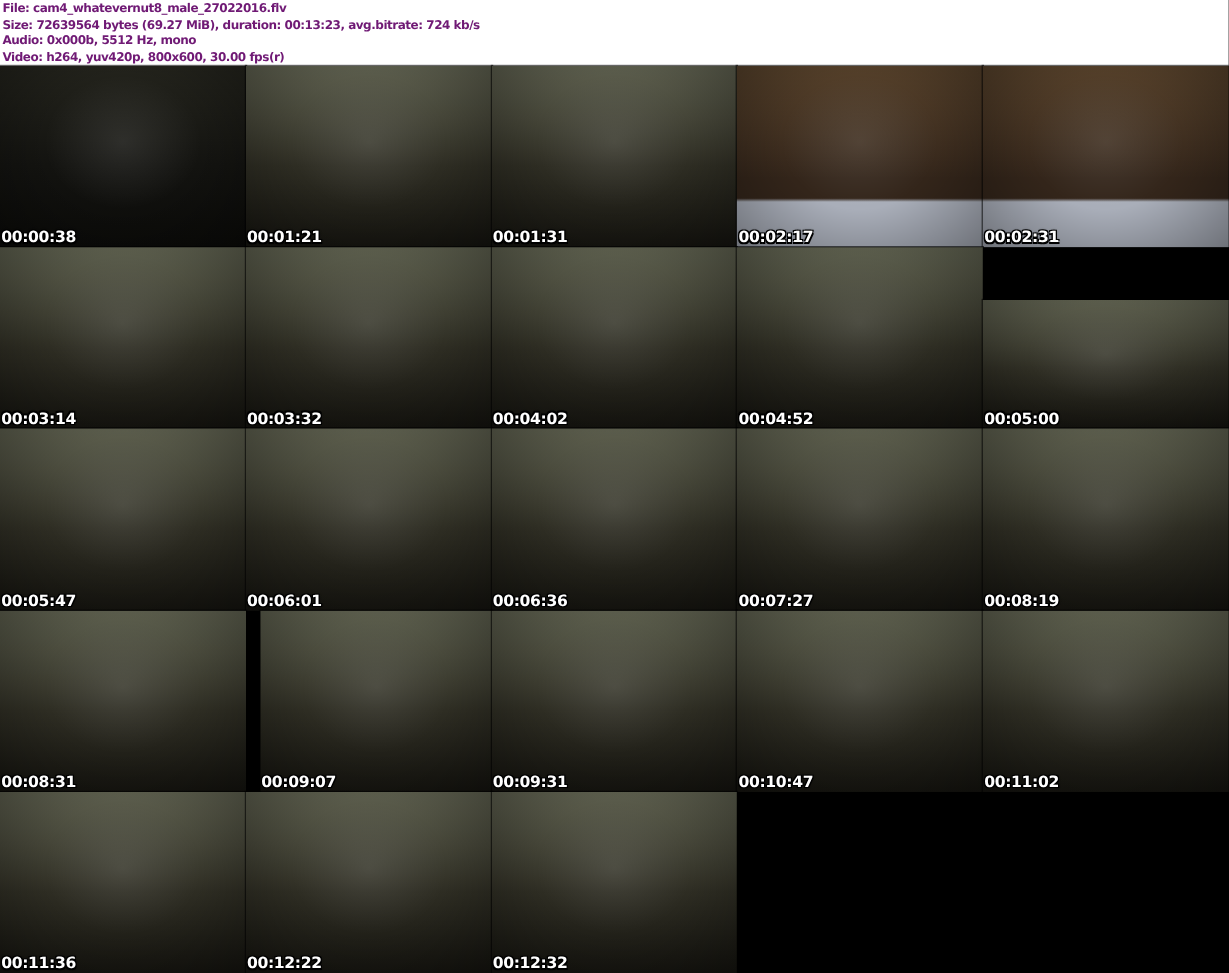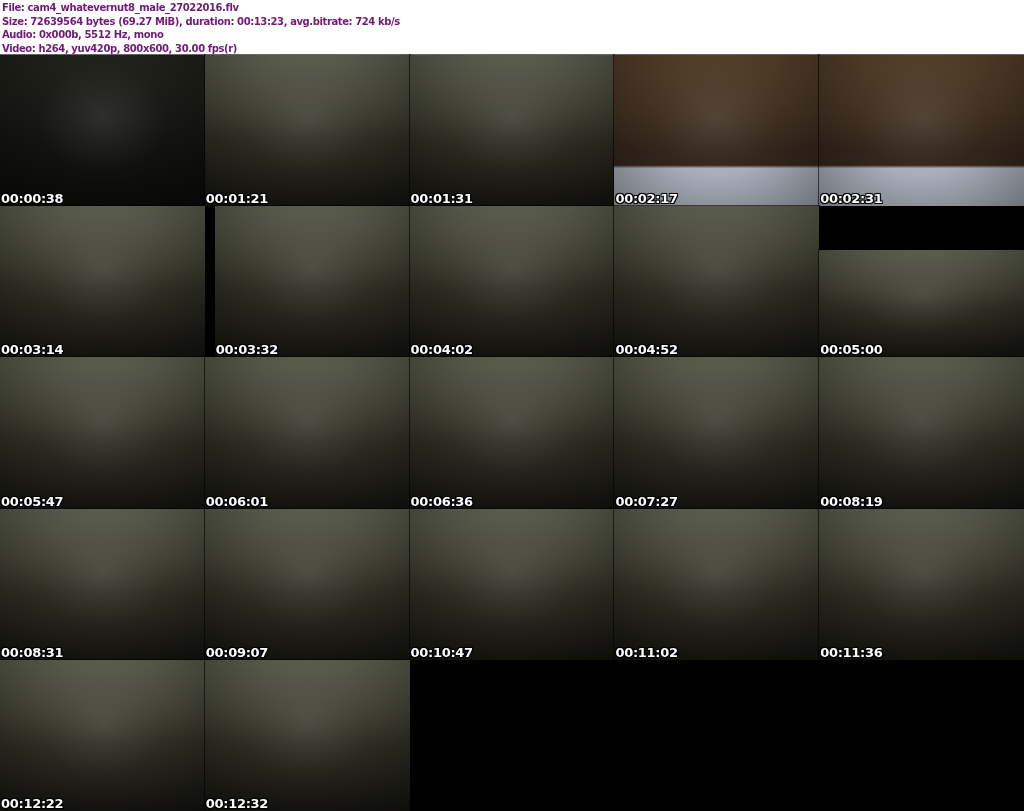--- a/index.html
+++ b/index.html
@@ -96,21 +96,21 @@
         <span class="timestamp">00:02:17</span>
       </div>
       <div class="thumb" style="background: linear-gradient(rgb(85, 64, 42) 0%, rgb(51, 37, 26) 62%, rgb(51, 37, 26) 73%, rgb(169, 174, 185) 75%, rgb(169, 174, 185) 100%);">
         <div class="frame-shade"></div>
         <span class="timestamp">00:02:31</span>
       </div>
       <div class="thumb" style="background: linear-gradient(rgb(93, 95, 78) 0%, rgb(46, 45, 35) 55%, rgb(22, 21, 16) 100%);">
         <div class="frame-shade"></div>
         <span class="timestamp">00:03:14</span>
       </div>
-      <div class="thumb" style="background: linear-gradient(rgb(93, 95, 78) 0%, rgb(46, 45, 35) 55%, rgb(22, 21, 16) 100%); margin-left: 10px;">
+      <div class="thumb" style="background: linear-gradient(rgb(93, 95, 78) 0%, rgb(46, 45, 35) 55%, rgb(22, 21, 16) 100%);">
         <div class="frame-shade"></div>
         <span class="timestamp">00:03:32</span>
       </div>
       <div class="thumb" style="background: linear-gradient(rgb(93, 95, 78) 0%, rgb(46, 45, 35) 55%, rgb(22, 21, 16) 100%);">
         <div class="frame-shade"></div>
         <span class="timestamp">00:04:02</span>
       </div>
       <div class="thumb" style="background: linear-gradient(rgb(93, 95, 78) 0%, rgb(46, 45, 35) 55%, rgb(22, 21, 16) 100%);">
         <div class="frame-shade"></div>
         <span class="timestamp">00:04:52</span>
@@ -136,23 +136,27 @@
         <span class="timestamp">00:07:27</span>
       </div>
       <div class="thumb" style="background: linear-gradient(rgb(93, 95, 78) 0%, rgb(46, 45, 35) 55%, rgb(22, 21, 16) 100%);">
         <div class="frame-shade"></div>
         <span class="timestamp">00:08:19</span>
       </div>
       <div class="thumb" style="background: linear-gradient(rgb(93, 95, 78) 0%, rgb(46, 45, 35) 55%, rgb(22, 21, 16) 100%);">
         <div class="frame-shade"></div>
         <span class="timestamp">00:08:31</span>
       </div>
+      <div class="thumb" style="background: linear-gradient(rgb(93, 95, 78) 0%, rgb(46, 45, 35) 55%, rgb(22, 21, 16) 100%); margin-left: 12px;">
+        <div class="frame-shade"></div>
+        <span class="timestamp">00:09:07</span>
+      </div>
       <div class="thumb" style="background: linear-gradient(rgb(93, 95, 78) 0%, rgb(46, 45, 35) 55%, rgb(22, 21, 16) 100%);">
         <div class="frame-shade"></div>
-        <span class="timestamp">00:09:07</span>
+        <span class="timestamp">00:09:31</span>
       </div>
       <div class="thumb" style="background: linear-gradient(rgb(93, 95, 78) 0%, rgb(46, 45, 35) 55%, rgb(22, 21, 16) 100%);">
         <div class="frame-shade"></div>
         <span class="timestamp">00:10:47</span>
       </div>
       <div class="thumb" style="background: linear-gradient(rgb(93, 95, 78) 0%, rgb(46, 45, 35) 55%, rgb(22, 21, 16) 100%);">
         <div class="frame-shade"></div>
         <span class="timestamp">00:11:02</span>
       </div>
       <div class="thumb" style="background: linear-gradient(rgb(93, 95, 78) 0%, rgb(46, 45, 35) 55%, rgb(22, 21, 16) 100%);">

